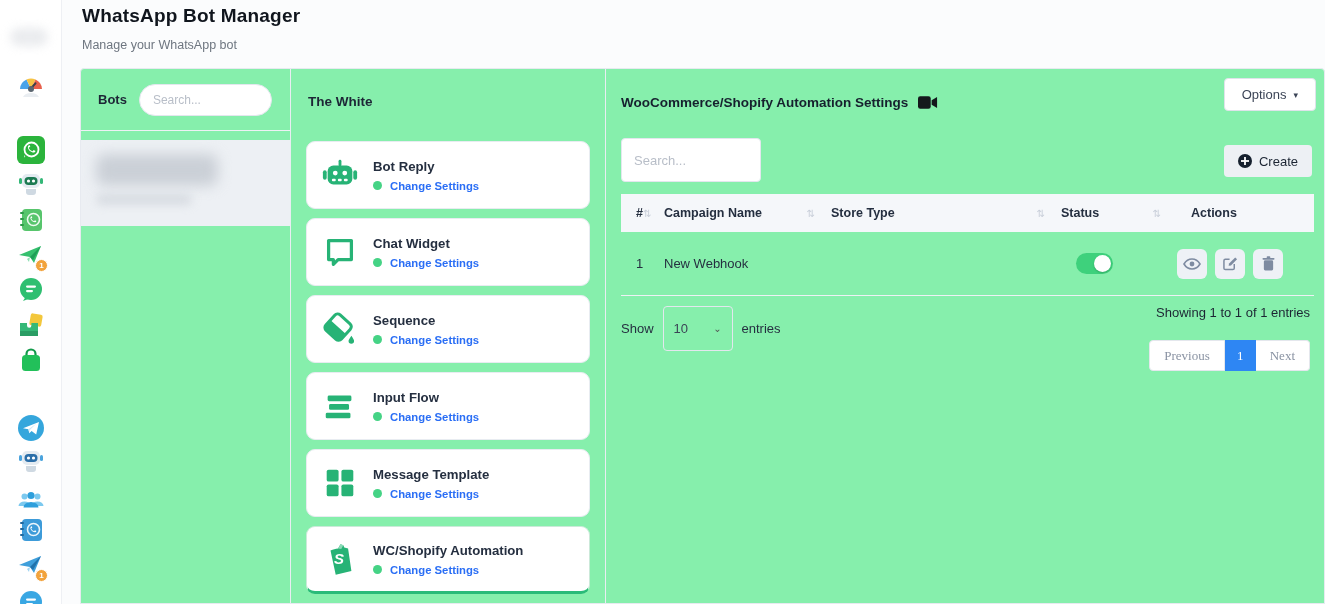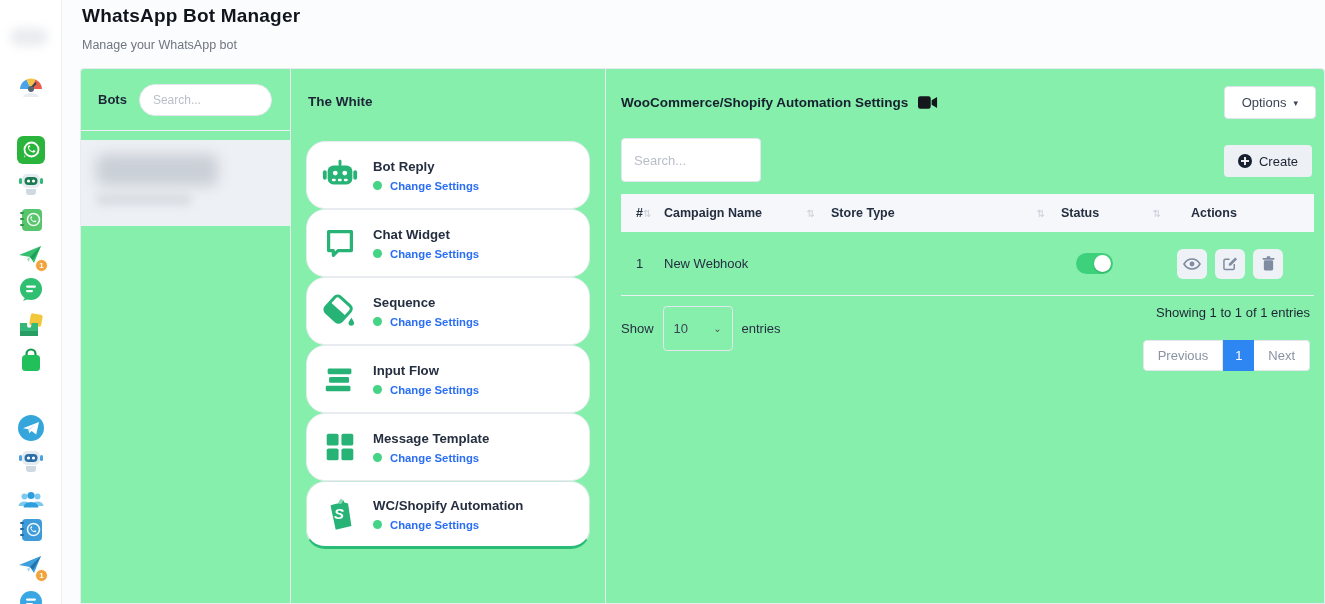--- a/index.html
+++ b/index.html
@@ -28,35 +28,35 @@
   .bots-title { font-size:13px; font-weight:bold; color:#1d2636; }
   .bots-search { width:133px; height:32px; border:1px solid #e3e7ee; border-radius:16px; padding:0 13px; font-size:12px; color:#444; outline:none; font-family:inherit; }
   .bots-search::placeholder { color:#b8bec8; }
   .bot-item { position:absolute; top:71px; left:0; right:0; height:86px; background:#edf0f4; cursor:pointer; }
   .blur-blob1 { position:absolute; top:14px; left:15px; width:122px; height:32px; background:#bfc5cd; border-radius:8px; filter:blur(7px); opacity:.75; }
   .blur-blob2 { position:absolute; top:54px; left:15px; width:96px; height:11px; background:#ced3da; border-radius:6px; filter:blur(5px); opacity:.7; }
 
   
   .menu-title { position:absolute; top:25px; left:17px; font-size:13.5px; font-weight:bold; color:#1d2636; }
   .menu-list { position:absolute; top:72px; left:15px; right:15px; }
-  .menu-card { height:68px; border:1px solid #e8ecf1; border-radius:19px; display:flex; align-items:center; padding:0 14px; gap:14px; background:#fff; cursor:pointer; }
+  .menu-card { height:68px; border:1px solid #e8ecf1; border-radius:9px; margin-bottom:9px; display:flex; align-items:center; padding:0 14px; gap:14px; background:#fff; cursor:pointer; }
   .menu-card.active { border-color:#cbe9d9; border-bottom:3px solid #2abb79; }
   .menu-ic { width:38px; height:38px; flex:0 0 38px; position:relative; }
   .menu-ic svg { display:block; width:100%; height:100%; }
   .shopify-s { position:absolute; left:13px; top:10px; color:#fff; font-weight:bold; font-style:italic; font-size:15px; }
   .menu-card-title { font-size:13.2px; font-weight:bold; color:#252f40; margin-bottom:6px; }
   .menu-card-link-row { display:flex; align-items:center; gap:8px; }
   .menu-dot { width:9px; height:9px; border-radius:50%; background:#45d385; }
   .menu-link { font-size:11.3px; font-weight:bold; color:#2a6ef5; text-decoration:none; cursor:pointer; }
 
   
   .main-title-row { position:absolute; top:26px; left:15px; display:flex; align-items:center; gap:10px; }
   .main-title { font-size:13.5px; font-weight:bold; color:#16202e; }
   .video-ic { width:20px; height:13px; }
-  .options-btn { position:absolute; top:17px; right:8px; height:33px; background:#fff; border:1px solid #dfe3ea; border-radius:4px; padding:0 17px; font-size:13px; color:#3b4456; display:flex; align-items:center; gap:7px; cursor:pointer; font-family:inherit; }
+  .options-btn { position:absolute; top:9px; right:8px; height:33px; background:#fff; border:1px solid #dfe3ea; border-radius:4px; padding:0 17px; font-size:13px; color:#3b4456; display:flex; align-items:center; gap:7px; cursor:pointer; font-family:inherit; }
   .caret-down { font-size:9px; color:#3b4456; }
   .main-search { position:absolute; top:69px; left:15px; width:140px; height:44px; border:1px solid #e3e7ee; border-radius:4px; padding:0 12px; font-size:13px; outline:none; font-family:inherit; }
   .main-search::placeholder { color:#b8bec8; }
   .create-btn { position:absolute; top:76px; right:12px; height:32px; background:#edf0f4; border:none; border-radius:4px; padding:0 14px; font-size:13px; color:#1c2533; display:flex; align-items:center; gap:7px; cursor:pointer; font-family:inherit; }
 
   .thead { position:absolute; top:125px; left:15px; right:10px; height:38px; background:#f5f7fa; display:flex; align-items:center; font-size:12.5px; font-weight:bold; color:#252f40; }
   .th { display:flex; align-items:center; cursor:pointer; height:100%; }
   .th .sort { margin-left:auto; margin-right:16px; color:#c7cdd8; font-size:10px; font-weight:normal; }
   .c-idx { width:43px; padding-left:15px; }
   .c-name { width:167px; }
@@ -69,21 +69,21 @@
   .toggle { width:37px; height:21px; border-radius:11px; background:#3ed17c; position:relative; cursor:pointer; }
   .toggle .knob { position:absolute; top:2px; right:2px; width:17px; height:17px; border-radius:50%; background:#fff; box-shadow:0 1px 2px rgba(0,0,0,.2); }
   .actions-cell { display:flex; gap:8px; }
   .act-btn { width:30px; height:30px; border-radius:6px; background:#eef1f6; border:none; display:flex; align-items:center; justify-content:center; cursor:pointer; }
 
   .footer-left { position:absolute; top:237px; left:15px; display:flex; align-items:center; gap:9px; font-size:13px; color:#252f40; }
   .page-size { width:70px; height:45px; border:1px solid #e3e7ee; border-radius:4px; display:flex; align-items:center; padding:0 10px; gap:14px; cursor:pointer; color:#3b4456; }
   .page-size .chev { margin-left:auto; font-size:10px; color:#555; }
   .summary { position:absolute; top:236px; right:14px; font-size:13px; color:#1c2533; }
   .pagination { position:absolute; top:271px; right:14px; display:flex; height:31px; }
-  .pg-btn { height:31px; display:flex; align-items:center; justify-content:center; font-size:13px; cursor:pointer; background:#fff; border:1px solid #e4e7ed; color:#8a93a3; padding:0 14px; font-family:Liberation Sans, sans-serif; }
+  .pg-btn { height:31px; display:flex; align-items:center; justify-content:center; font-size:13px; cursor:pointer; background:#fff; border:1px solid #e4e7ed; color:#8a93a3; padding:0 14px; font-family:Liberation Serif, serif; }
   .pg-prev { border-radius:4px 0 0 4px; }
   .pg-next { border-radius:0 4px 4px 0; border-left:none; }
   .pg-page { width:31px; padding:0; background:#2e86f3; border:1px solid #2e86f3; color:#fff; }
 </style>
 </head>
 <body>
 
 <div class="app-sidebar">
   <div class="logo-blur"></div>
 

